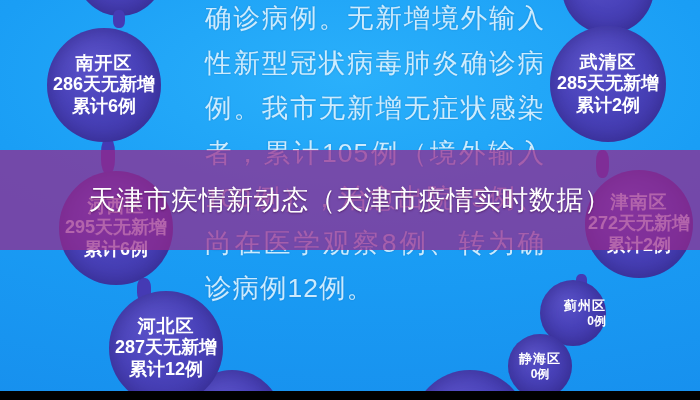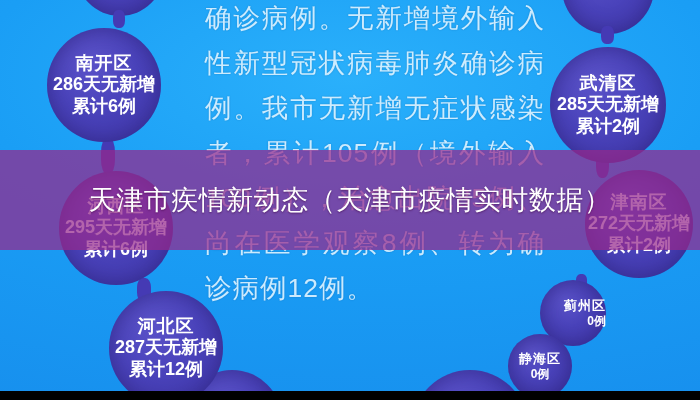--- a/index.html
+++ b/index.html
@@ -124,21 +124,21 @@
   <div class="neck" style="left:596px; top:150px; width:13px; height:28px;"></div>
   <div class="neck" style="left:576px; top:274px; width:11px; height:14px;"></div>
   <div class="neck" style="left:550px; top:338px; width:10px; height:12px;"></div>
 
   <div class="bubble b-lg" style="left:47px; top:28px; width:114px; height:114px;">
     <div class="b-name">南开区</div>
     <div class="b-days">286天无新增</div>
     <div class="b-total">累计6例</div>
   </div>
 
-  <div class="bubble b-lg" style="left:550px; top:47px; width:116px; height:116px;">
+  <div class="bubble b-lg" style="left:550px; top:26px; width:116px; height:116px;">
     <div class="b-name">武清区</div>
     <div class="b-days">285天无新增</div>
     <div class="b-total">累计2例</div>
   </div>
 
   <div class="bubble b-lg" style="left:59px; top:171px; width:114px; height:114px;">
     <div class="b-name">河西区</div>
     <div class="b-days">295天无新增</div>
     <div class="b-total">累计6例</div>
   </div>

